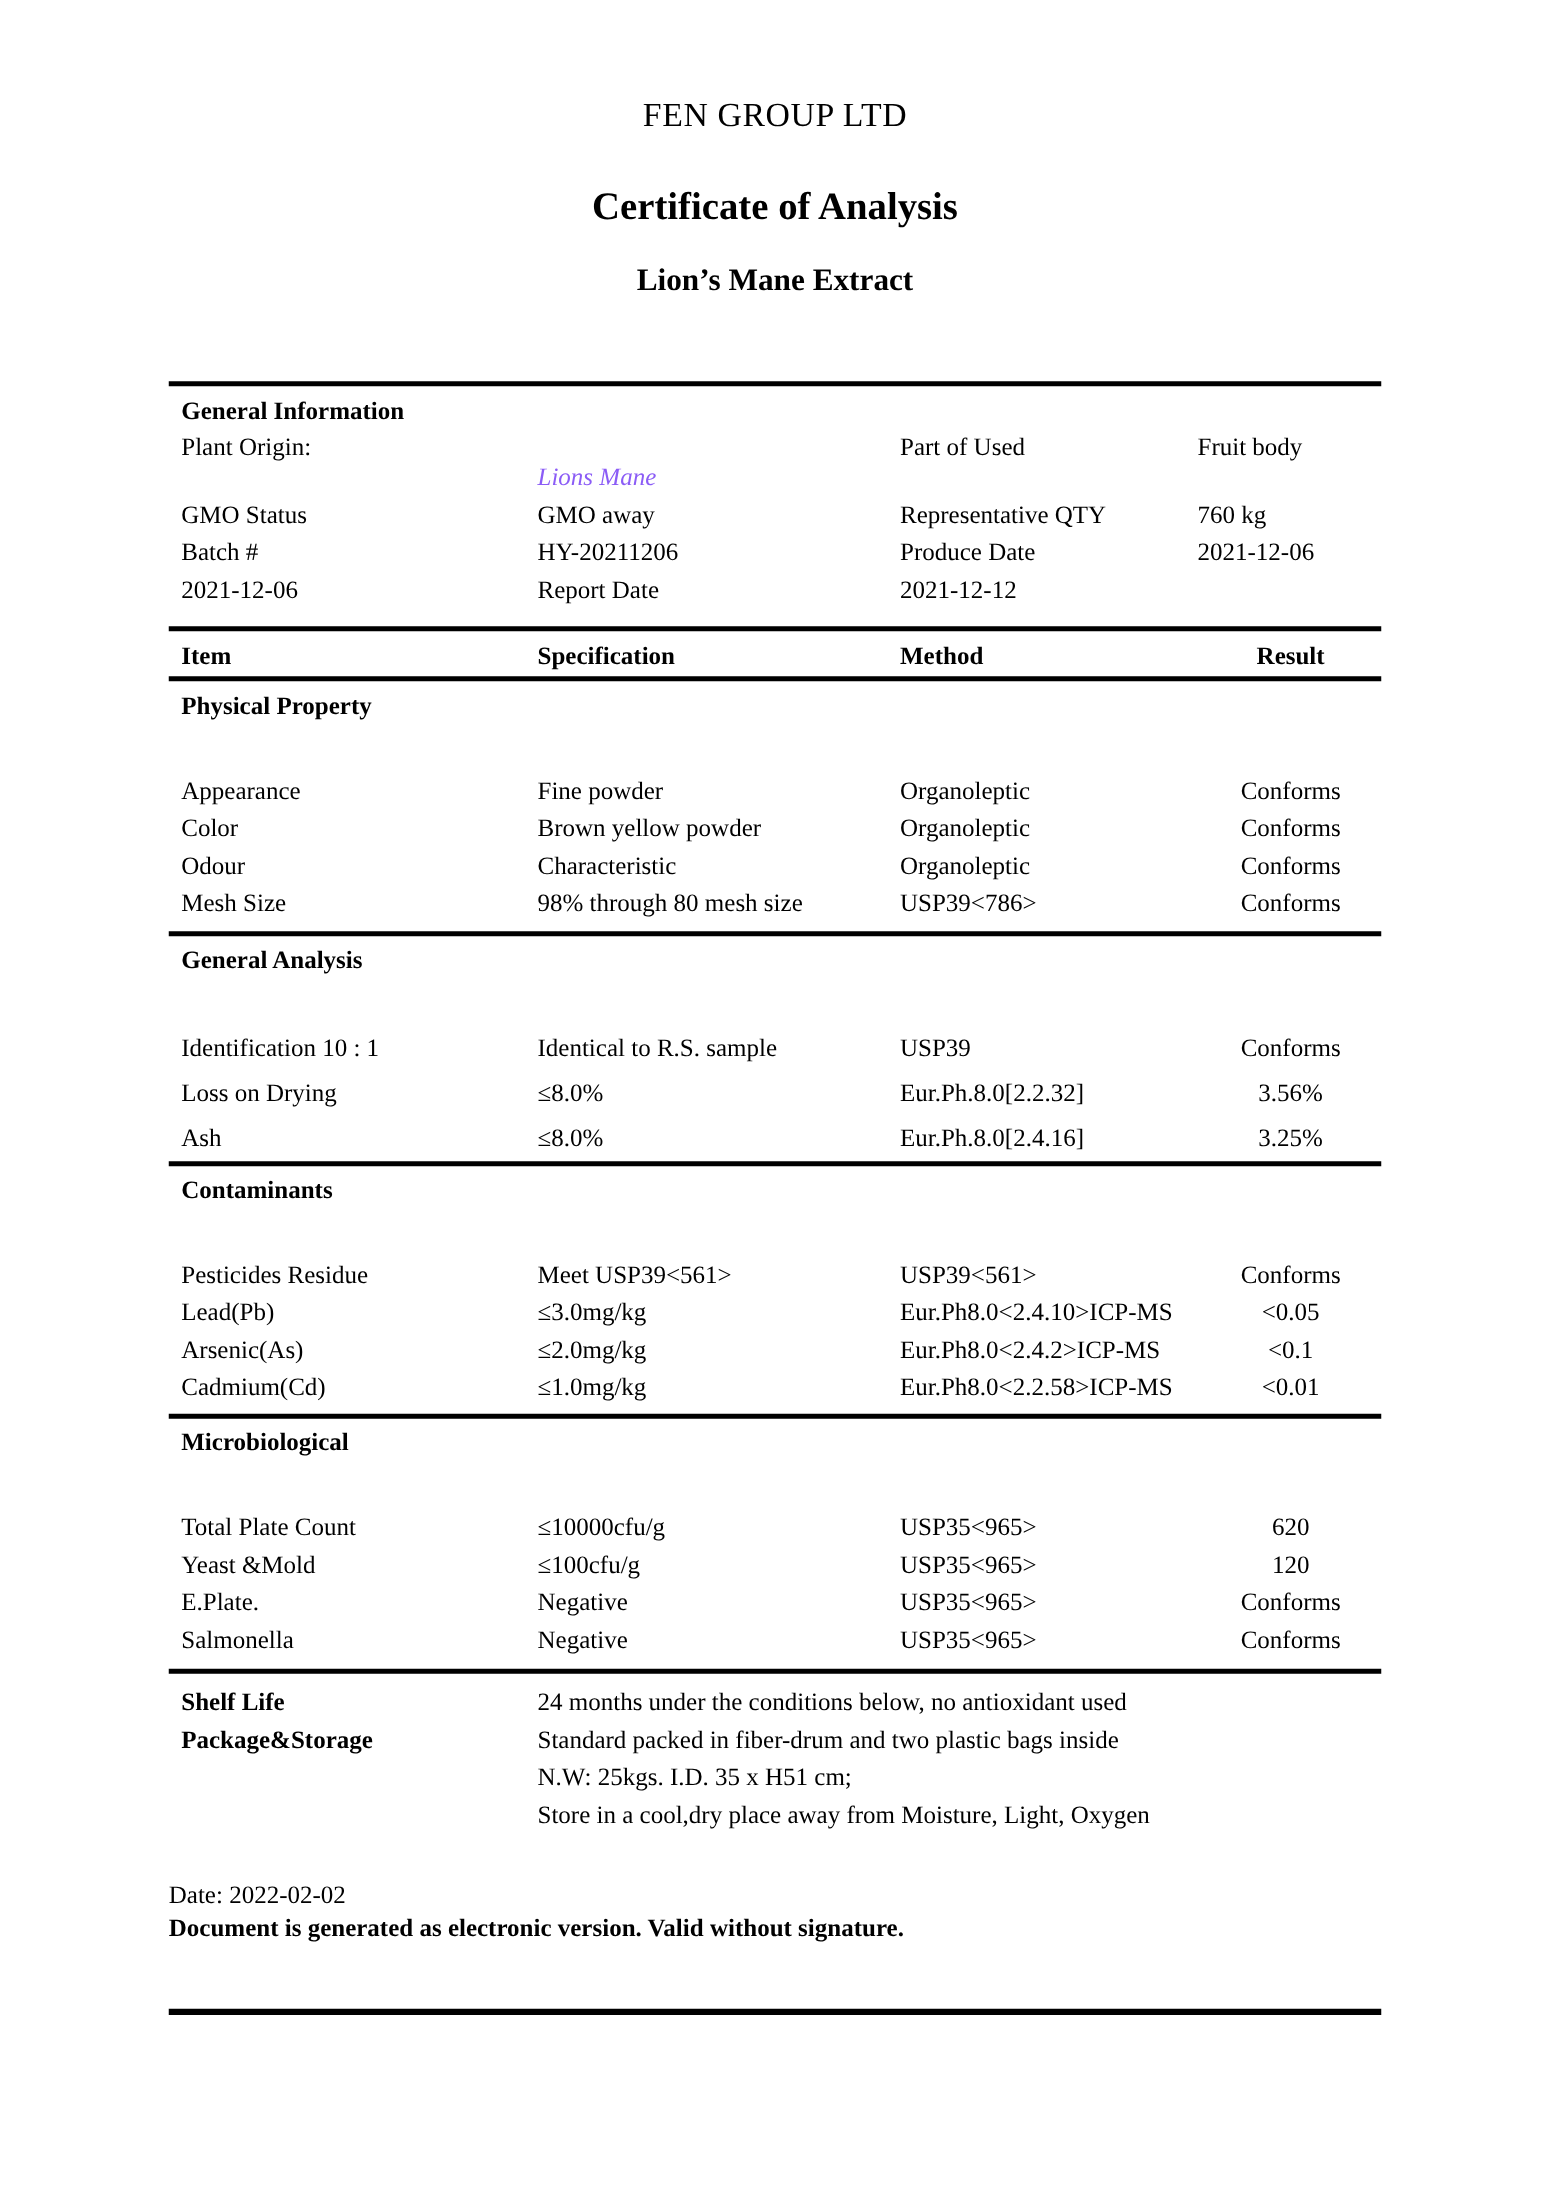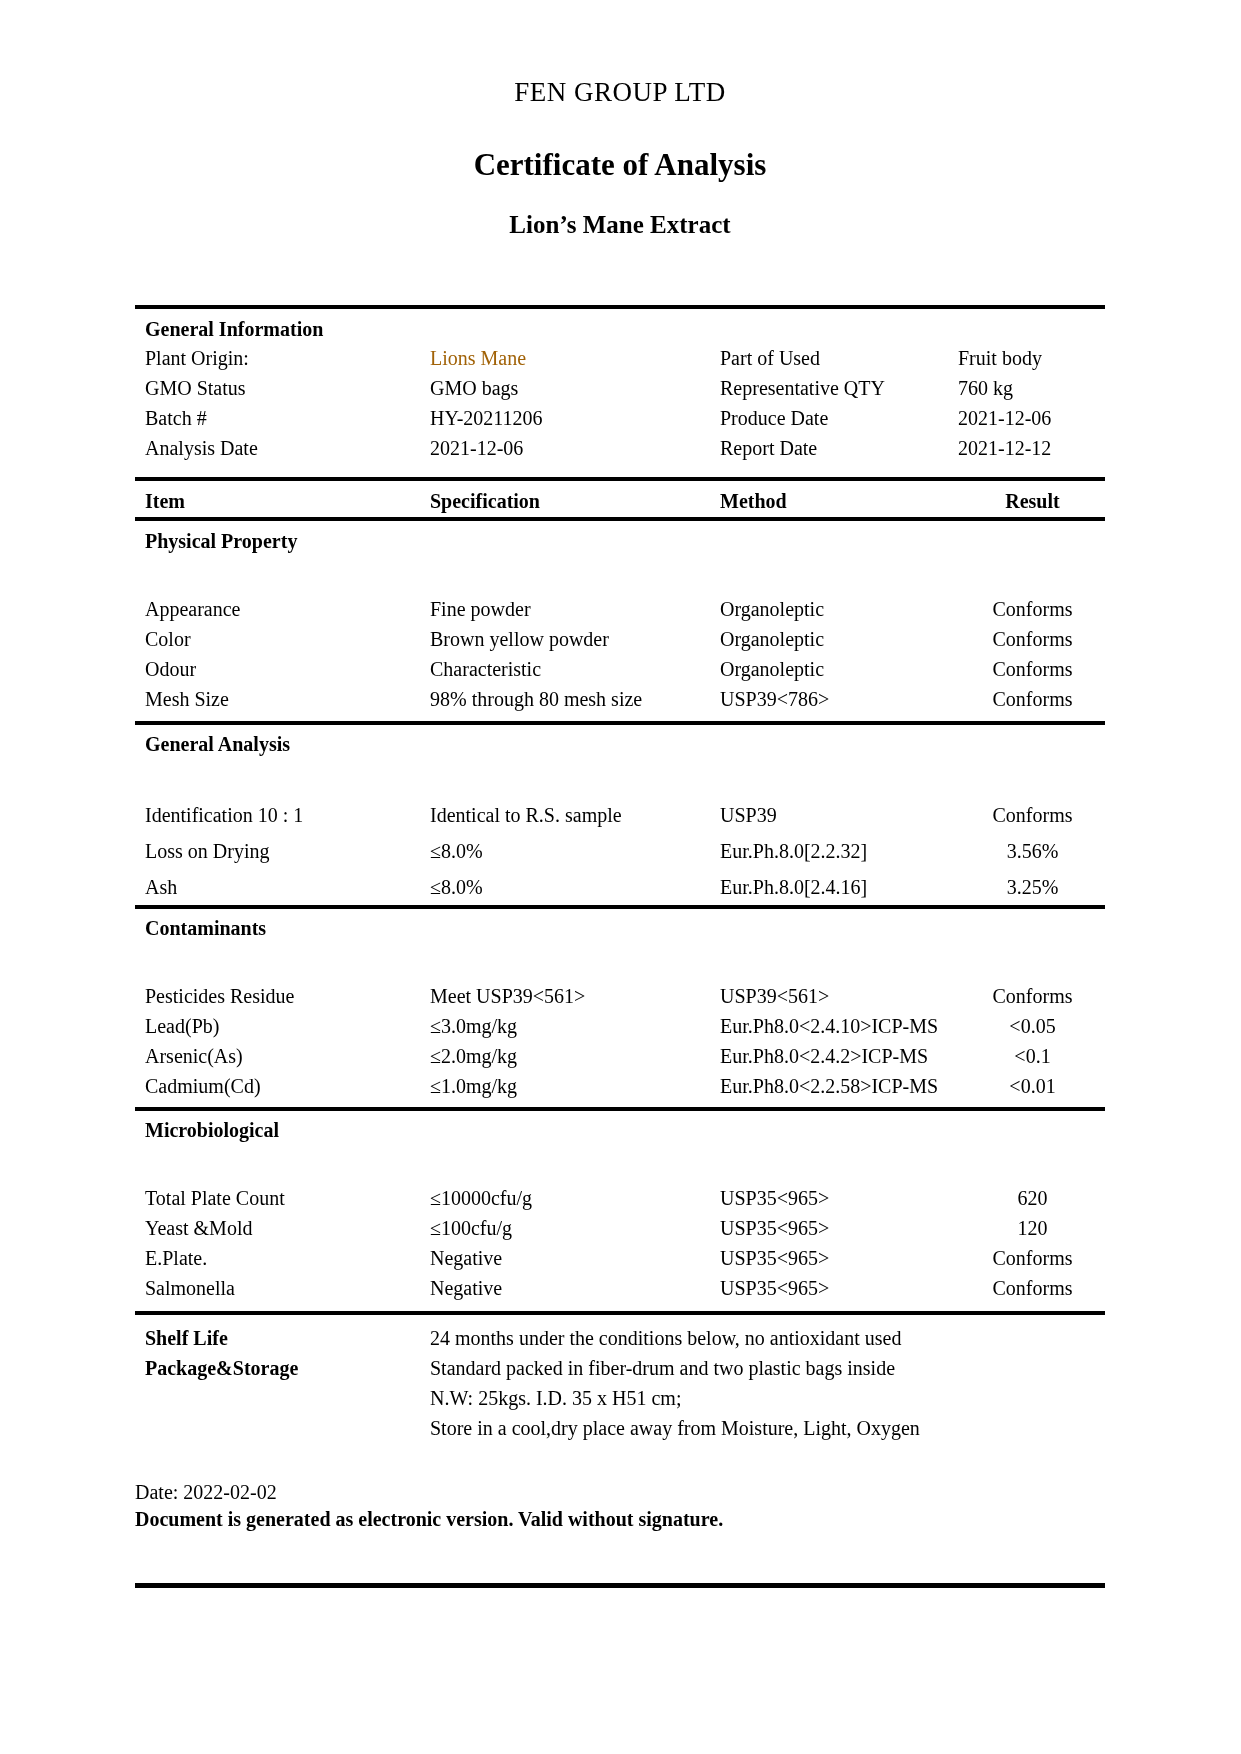--- a/index.html
+++ b/index.html
@@ -22,21 +22,21 @@
 
   .table-wrap { margin-top: 65px; font-size: 20px; }
 
   .rule-top { border-top: 4px solid #000; }
 
   
   .gi-heading { padding: 6px 0 0 10px; font-weight: 700; line-height: 28px; }
   .gi-rows { padding-bottom: 14px; }
   .gi-row { display: grid; grid-template-columns: 295px 290px 238px 147px; line-height: 30px; }
   .gi-row > span:first-child { padding-left: 10px; }
-  .gi-row:nth-child(1) .gi-v1 { color: #a16207; }
+  .gi-row:nth-child(1) .gi-v1 { font-style: italic; color: #8b5cf6; margin-top: 24px; }
 
   
   .items-header {
     display: grid; grid-template-columns: 295px 290px 240px 145px;
     border-top: 4px solid #000; border-bottom: 4px solid #000;
     padding: 7px 0 3px 0; line-height: 26px; font-weight: 700;
   }
   .items-header > span:first-child { padding-left: 10px; }
   .items-header .hdr-result { text-align: center; }
 
@@ -83,32 +83,31 @@
         <div class="gi-heading">General Information</div>
         <div class="gi-rows" id="gi-rows">
             <div class="gi-row">
               <span class="gi-l1">Plant Origin:</span>
               <span class="gi-v1">Lions Mane</span>
               <span class="gi-l2">Part of Used</span>
               <span class="gi-v2">Fruit body</span>
             </div>
             <div class="gi-row">
               <span class="gi-l1">GMO Status</span>
-              <span class="gi-v1">GMO bags</span>
+              <span class="gi-v1">GMO away</span>
               <span class="gi-l2">Representative QTY</span>
               <span class="gi-v2">760 kg</span>
             </div>
             <div class="gi-row">
               <span class="gi-l1">Batch #</span>
               <span class="gi-v1">HY-20211206</span>
               <span class="gi-l2">Produce Date</span>
               <span class="gi-v2">2021-12-06</span>
             </div>
             <div class="gi-row">
-              <span class="gi-l1">Analysis Date</span>
               <span class="gi-v1">2021-12-06</span>
               <span class="gi-l2">Report Date</span>
               <span class="gi-v2">2021-12-12</span>
             </div>
           </div>
       </div>
 
       <div class="items-header">
         <span>Item</span>
         <span>Specification</span>

